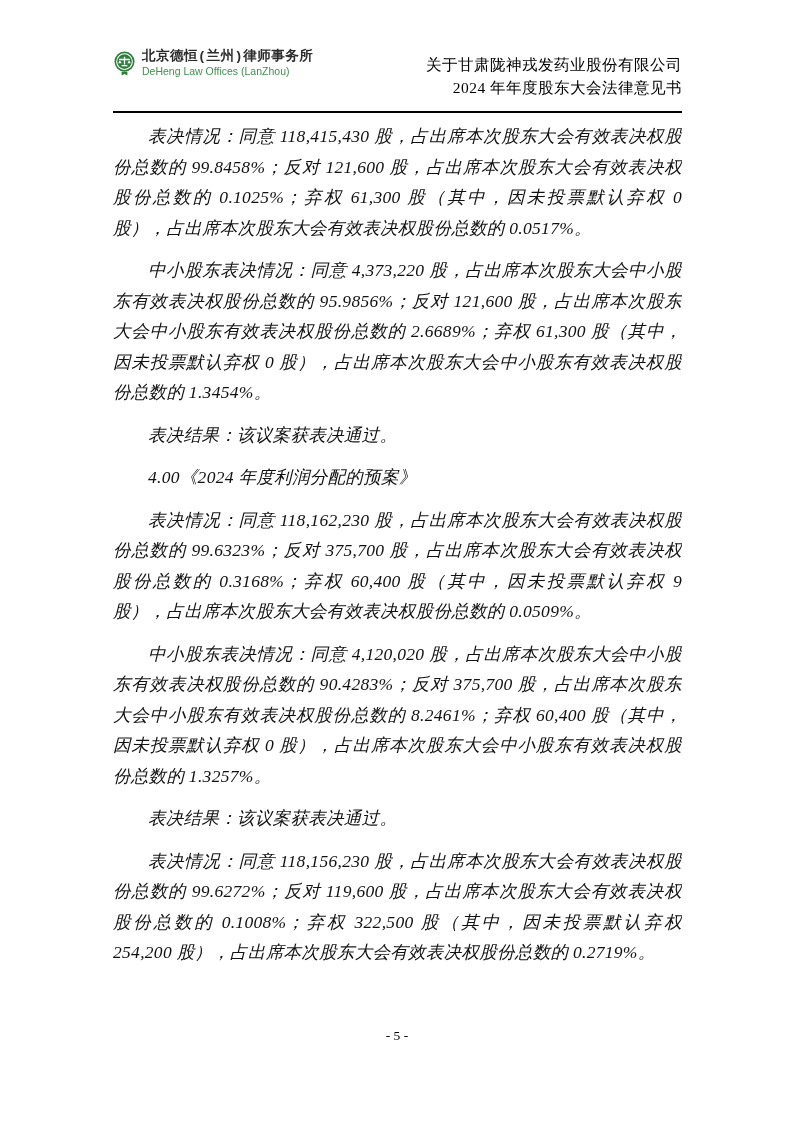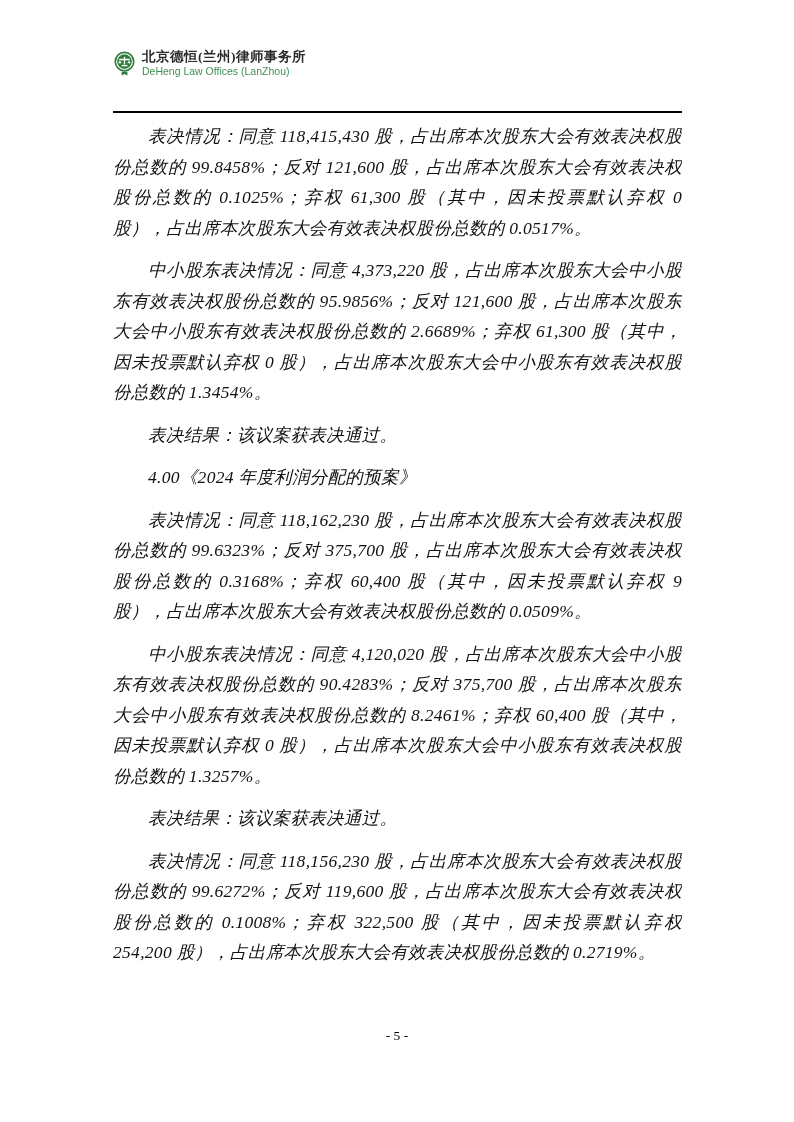--- a/index.html
+++ b/index.html
@@ -21,21 +21,21 @@
     left: 113px;
     right: 112px;
     display: flex;
     justify-content: space-between;
     align-items: flex-start;
   }
   .firm-block { display: flex; align-items: flex-start; }
   .logo { width: 23px; height: 26px; margin-top: 3px; flex: 0 0 auto; }
   .firm-names { margin-left: 6px; }
   .firm-cn {
-    font-family: Liberation Serif, serif;
+    font-family: Liberation Mono, monospace;
     font-weight: bold;
     font-size: 13.5px;
     line-height: 17px;
     letter-spacing: 0.5px;
     color: #2b2b2b;
   }
   .firm-en {
     font-family: Liberation Sans, sans-serif;
     font-size: 10.5px;
     line-height: 13px;
@@ -101,20 +101,24 @@
         <path d="M7.2 9.6 l-1.8 3.2 h3.6 z" fill="#ffffff"></path>
         <path d="M16.8 9.6 l-1.8 3.2 h3.6 z" fill="#ffffff"></path>
         <rect x="9" y="14.5" width="6" height="1.4" fill="#ffffff"></rect>
         <path d="M9 21.5 h6 v4 l-3 -1.6 l-3 1.6 z" fill="#2e7d3c"></path>
       </svg>
       <div class="firm-names">
         <div class="firm-cn">北京德恒(兰州)律师事务所</div>
         <div class="firm-en">DeHeng Law Offices (LanZhou)</div>
       </div>
     </div>
+    <div class="doc-title">
+      <div>关于甘肃陇神戎发药业股份有限公司</div>
+      <div>2024 年年度股东大会法律意见书</div>
+    </div>
   </div>
 
   <div class="rule"></div>
 
   <div class="doc-body">
     <p class="para">表决情况：同意 118,415,430 股，占出席本次股东大会有效表决权股份总数的 99.8458%；反对 121,600 股，占出席本次股东大会有效表决权股份总数的 0.1025%；弃权 61,300 股（其中，因未投票默认弃权 0 股），占出席本次股东大会有效表决权股份总数的 0.0517%。</p>
     <p class="para">中小股东表决情况：同意 4,373,220 股，占出席本次股东大会中小股东有效表决权股份总数的 95.9856%；反对 121,600 股，占出席本次股东大会中小股东有效表决权股份总数的 2.6689%；弃权 61,300 股（其中，因未投票默认弃权 0 股），占出席本次股东大会中小股东有效表决权股份总数的 1.3454%。</p>
     <p class="para">表决结果：该议案获表决通过。</p>
     <p class="para heading">4.00《2024 年度利润分配的预案》</p>
     <p class="para">表决情况：同意 118,162,230 股，占出席本次股东大会有效表决权股份总数的 99.6323%；反对 375,700 股，占出席本次股东大会有效表决权股份总数的 0.3168%；弃权 60,400 股（其中，因未投票默认弃权 9 股），占出席本次股东大会有效表决权股份总数的 0.0509%。</p>

